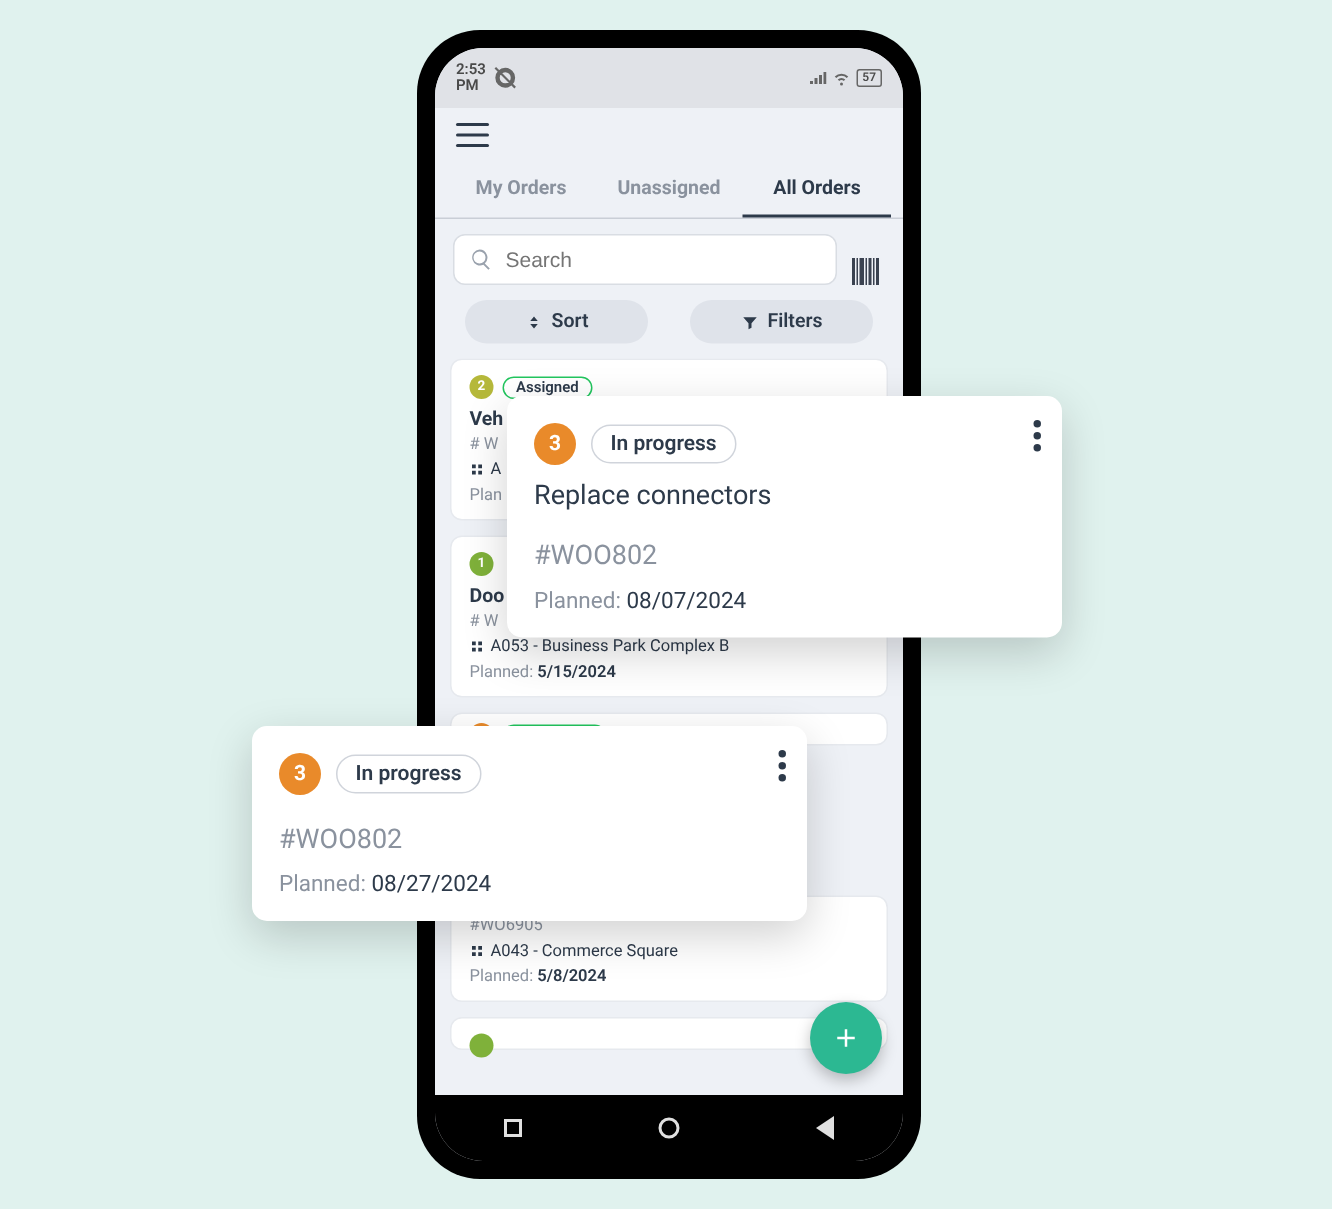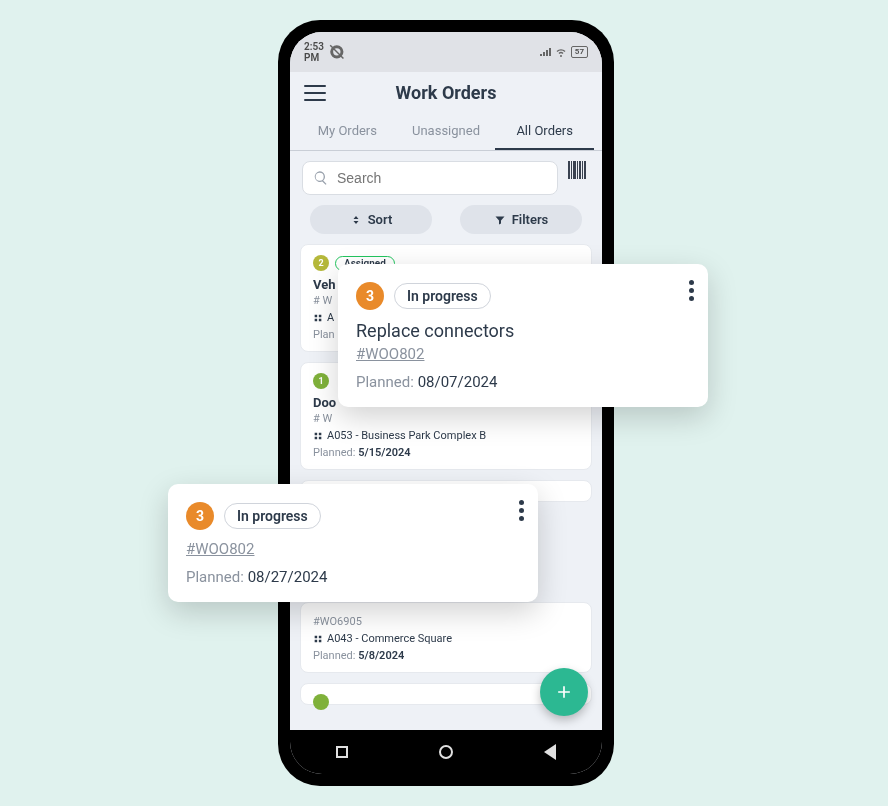--- a/index.html
+++ b/index.html
@@ -77,32 +77,32 @@
     display: flex;
     border-bottom: 1px solid #c9ced6;
     padding: 0 8px;
   }
   .tab {
     flex: 1;
     text-align: center;
     padding: 10px 4px;
     font-size: 13px;
     color: #8a929e;
-    font-weight: 400;
+    font-weight: 700;
     cursor: pointer;
   }
   .tab.active {
     color: #2d3a4a;
     border-bottom: 2px solid #2d3a4a;
   }
 
   
   .search-row {
     display: flex;
-    align-items: flex-start;
+    align-items: flex-end;
     padding: 10px 12px;
     gap: 10px;
   }
   .search-box {
     flex: 1;
     background: #fff;
     border: 1px solid #d9dde3;
     border-radius: 8px;
     display: flex;
     align-items: center;
@@ -220,21 +220,21 @@
     width: 28px; height: 28px; border-radius: 50%;
     background: #e98a2a; color: #fff; font-weight: 700;
     display: flex; align-items: center; justify-content: center;
     font-size: 14px;
   }
   .float-status {
     border: 1px solid #d0d4db; border-radius: 16px;
     padding: 4px 12px; font-size: 14px; color: #2d3a4a; font-weight: 600;
   }
   .float-title { font-size: 18px; font-weight: 400; color: #2d3a4a; }
-  .float-wo { font-size: 15px; color: #8a929e; margin-top: 4px; text-decoration: underline; }
+  .float-wo { font-size: 18px; color: #8a929e; margin-top: 19px; }
   .float-planned { font-size: 15px; color: #8a929e; margin-top: 10px; }
   .float-planned b { color: #2d3a4a; font-weight: 400; }
   .float-menu {
     position: absolute; right: 14px; top: 16px;
     display: flex; flex-direction: column; gap: 3px;
     cursor: pointer;
   }
   .float-menu span { width: 5px; height: 5px; background: #2d3a4a; border-radius: 50%; }
 </style>
 </head>
@@ -260,21 +260,20 @@
         <span class="battery-box">57</span>
       </div>
     </div>
 
     <div class="app-header">
       <div class="hamburger">
           <span></span>
           <span></span>
           <span></span>
         </div>
-      <div class="page-title">Work Orders</div>
     </div>
 
     <div class="tabs">
       <div class="tab">My Orders</div>
       <div class="tab">Unassigned</div>
       <div class="tab active">All Orders</div>
     </div>
 
     <div class="search-row">
       <div class="search-box">

